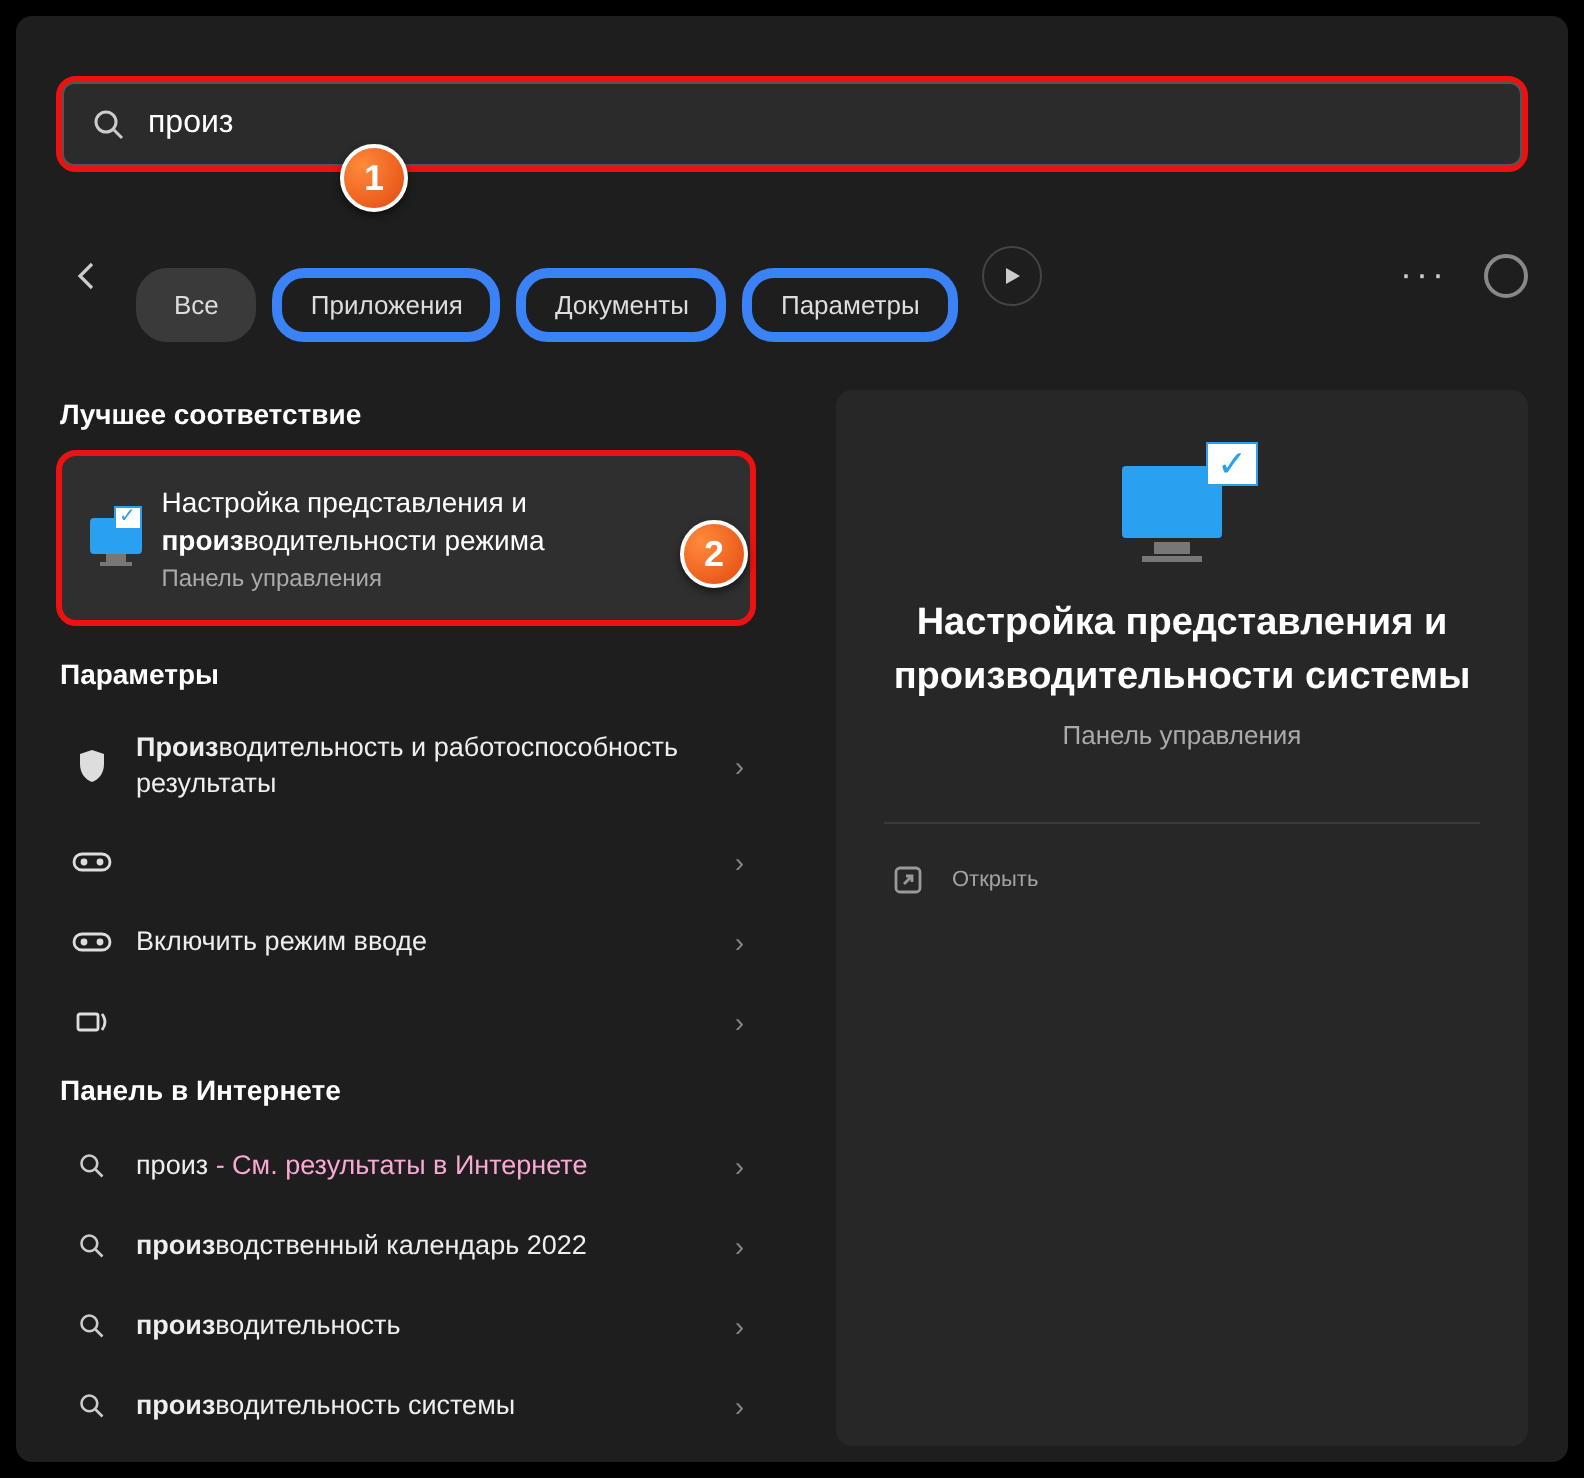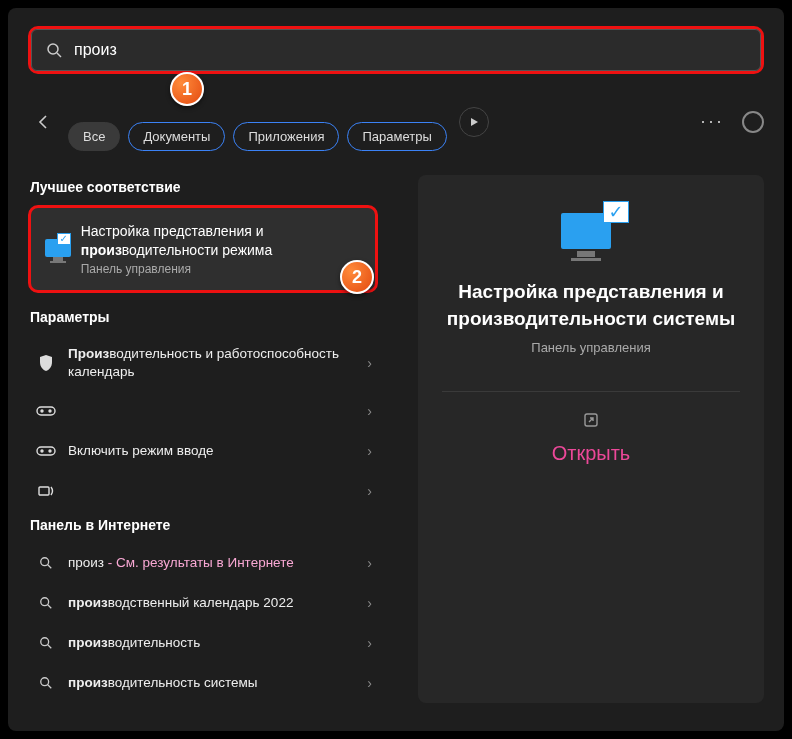--- a/index.html
+++ b/index.html
@@ -8,21 +8,21 @@
     background: #000;
     font-family: "Segoe UI", Arial, sans-serif;
     color: #fff;
     overflow: hidden;
     position: relative;
   }
   .window {
     position: absolute; left: 8px; top: 8px; right: 8px; bottom: 8px;
     background: #1e1e1e;
     border-radius: 8px;
-    padding: 18px 20px 0 20px;
+    padding: 30px 20px 0 20px;
   }
   
   .search-wrap {
     position: relative;
     border: 3px solid #e11;
     border-radius: 10px;
     padding: 0;
     margin-bottom: 18px;
   }
   .search-bar {
@@ -44,21 +44,21 @@
     margin-bottom: 22px;
     position: relative;
   }
   .back-btn {
     width: 32px; height: 32px; display: flex; align-items: center; justify-content: center;
     color: #ccc; cursor: pointer;
   }
   .pill {
     padding: 6px 14px; border-radius: 16px;
     font-size: 13px; color: #ddd;
-    border: 1px solid #3b82f6;
+    border: 5px solid #3b82f6;
     cursor: pointer;
     margin-top: 30px;
   }
   .pill.active { background: #3a3a3a; border-color: #3a3a3a; }
   .play-btn {
     width: 30px; height: 30px; border: 1px solid #444; border-radius: 15px;
     display: flex; align-items: center; justify-content: center;
     margin-left: 4px; cursor: pointer;
   }
   .filter-right { position: absolute; right: 0; display: flex; align-items: center; gap: 18px; }
@@ -105,21 +105,21 @@
   .rp-icon-wrap { display:flex; justify-content:center; margin-top: 6px; margin-bottom: 18px; }
   .rp-icon { width: 64px; height: 56px; position: relative; }
   .rp-icon .monitor { width: 50px; height: 36px; bottom: 12px; left: 2px; }
   .rp-icon .monitor-stand { width: 18px; height: 6px; bottom: 4px; left: 18px; }
   .rp-icon .monitor-base { width: 30px; height: 3px; bottom: 0; left: 12px; }
   .rp-icon .check { width: 26px; height: 22px; top: -4px; right: -6px; }
   .rp-icon .check::after { font-size: 18px; }
   .rp-title { text-align:center; font-size: 19px; font-weight: 600; line-height: 1.4; margin-bottom: 8px; }
   .rp-sub { text-align:center; font-size: 13px; color: #aaa; margin-bottom: 36px; }
   .rp-divider { height:1px; background:#3a3a3a; margin-bottom: 10px; }
-  .rp-action { display:flex; align-items:center; gap:14px; padding: 10px 4px; cursor:pointer; color:#ec4899; font-size:20px;flex-direction:column; }
+  .rp-action { display:flex; align-items:center; gap:14px; padding: 10px 4px; cursor:pointer; color:#a3a3a3; font-size:11px; }
   .rp-action-icon { color:#888; }
 
   
   .callout {
     position: absolute; width: 34px; height: 34px; border-radius: 50%;
     background: radial-gradient(circle at 30% 30%, #ff8a3a, #e34a10);
     border: 2px solid #fff;
     display:flex; align-items:center; justify-content:center;
     color:#fff; font-weight:700; font-size:18px;
     box-shadow: 0 2px 4px rgba(0,0,0,.5);
@@ -146,22 +146,22 @@
     </div>
   </div>
 
   <div class="filter-row">
     <div class="back-btn">
       <svg width="18" height="18" viewBox="0 0 18 18" stroke="#ccc" stroke-width="1.6" fill="none">
           <path d="M11 3 L5 9 L11 15"></path>
         </svg>
     </div>
     <div class="pill active">Все</div>
+    <div class="pill">Приложения</div>
     <div class="pill">Документы</div>
-    <div class="pill">Приложения</div>
     <div class="pill">Параметры</div>
     <div class="play-btn">
       <svg width="10" height="10" viewBox="0 0 10 10" fill="#ccc">
           <path d="M2 1 L9 5 L2 9 Z"></path>
         </svg>
     </div>
     <div class="filter-right">
       <div class="dots">···</div>
       <div class="circle-btn"></div>
     </div>
@@ -188,21 +188,21 @@
       </div>
 
       <div class="section-title">Параметры</div>
 
       <div class="result-row">
         <span class="ri">
           <svg width="16" height="18" viewBox="0 0 16 18" fill="#ddd">
               <path d="M8 1 L14 3 V8 C14 13 11 16 8 17 C5 16 2 13 2 8 V3 Z"></path>
             </svg>
         </span>
-        <div class="result-text"><span class="hl">Произ</span><span>водительность и работоспособность календарь</span></div>
+        <div class="result-text"><span class="hl">Произ</span><span>водительность и работоспособность результаты</span></div>
         <span class="chev">›</span>
       </div>
 
       <div class="result-row">
         <span class="ri">
           <svg width="20" height="14" viewBox="0 0 20 14" fill="none" stroke="#ddd" stroke-width="1.4">
               <rect x="1" y="3" width="18" height="8" rx="4"></rect>
               <circle cx="6" cy="7" r="1" fill="#ddd"></circle>
               <circle cx="14" cy="7" r="1" fill="#ddd"></circle>
             </svg>

